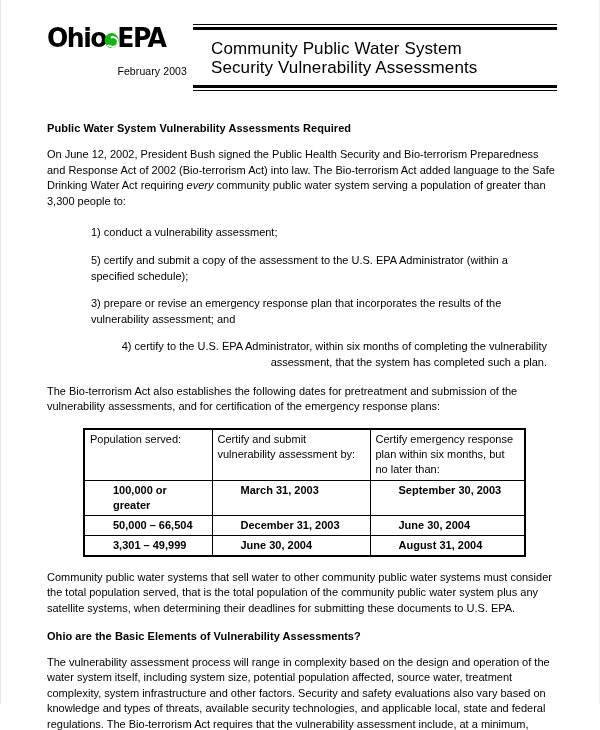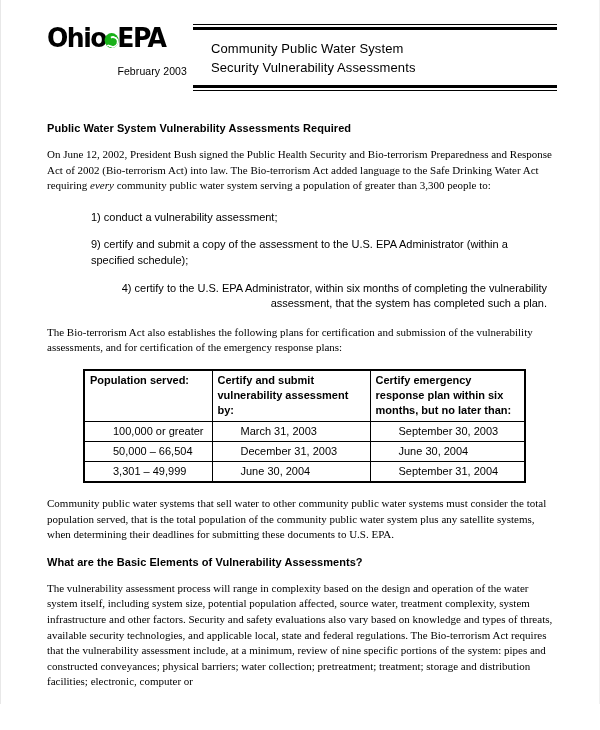--- a/index.html
+++ b/index.html
@@ -93,41 +93,40 @@
   .rule-thick {
     height: 3px;
     background: #000;
     width: 100%;
   }
   .rule-gap { height: 2px; }
   .title-lines {
     padding: 9px 0 8px 18px;
   }
   .title-lines div {
-    font-size: 13px;
+    font-size: 17px;
     line-height: 19px;
     letter-spacing: 0.1px;
   }
 
   
   .body-wrap {
     padding-top: 16px;
   }
   h2.section {
     font-size: 11px;
     font-weight: bold;
     margin: 8px 0 13px 0;
     letter-spacing: 0.05px;
   }
   p.para {
     font-size: 11px;
     line-height: 15.6px;
     margin: 0 0 13px 0;
     text-align: left;
-    font-family: Liberation Serif, serif;
   }
   ol.numlist {
     list-style: none;
     margin: 16px 0 13px 0;
     padding: 0 0 0 44px;
   }
   ol.numlist li {
     font-size: 11px;
     line-height: 15.6px;
     margin-bottom: 12px;
@@ -146,24 +145,24 @@
   table.deadlines th,
   table.deadlines td {
     border: 1px solid #000;
     font-size: 11px;
     line-height: 15px;
     padding: 2px 5px 2px 5px;
     vertical-align: top;
     text-align: left;
   }
   table.deadlines th {
+    font-weight: normal;
+  }
+  table.deadlines td {
     font-weight: bold;
-  }
-  table.deadlines td {
-    font-weight: normal;
     padding-left: 28px;
   }
   .col-pop { width: 128px; }
   .col-cert { width: 158px; }
   .col-plan { width: 155px; }
   tr.head th { padding-bottom: 3px; }
 
   em.emph { font-style: italic; }
 </style>
 </head>
@@ -194,25 +193,26 @@
   </div>
 
   <div class="body-wrap">
 
     <h2 class="section">Public Water System Vulnerability Assessments Required</h2>
 
     <p class="para"><span>On June 12, 2002, President Bush signed the Public Health Security and Bio-terrorism Preparedness and Response Act of 2002 (Bio-terrorism Act) into law.  The Bio-terrorism Act added language to the Safe Drinking Water Act requiring </span><em class="emph">every</em><span> community public water system serving a population of greater than 3,300 people to:</span></p>
 
     <ol class="numlist">
       <li>1) conduct a vulnerability assessment;</li>
-      <li>9) certify and submit a copy of the assessment to the U.S. EPA Administrator (within a specified schedule);</li>
+      <li>5) certify and submit a copy of the assessment to the U.S. EPA Administrator (within a specified schedule);</li>
+      <li>3) prepare or revise an emergency response plan that incorporates the results of the vulnerability assessment; and</li>
       <li>4) certify to the U.S. EPA Administrator, within six months of completing the vulnerability assessment, that the system has completed such a plan.</li>
     </ol>
 
-    <p class="para">The Bio-terrorism Act also establishes the following plans for certification and submission of the vulnerability assessments, and for certification of the emergency response plans:</p>
+    <p class="para">The Bio-terrorism Act also establishes the following dates for pretreatment and submission of the vulnerability assessments, and for certification of the emergency response plans:</p>
 
     <table class="deadlines">
       <colgroup>
         <col class="col-pop">
         <col class="col-cert">
         <col class="col-plan">
       </colgroup>
       <thead>
         <tr class="head">
           <th>Population served:</th>
@@ -227,25 +227,25 @@
           <td>September 30, 2003</td>
         </tr>
         <tr>
           <td>50,000 – 66,504</td>
           <td>December 31, 2003</td>
           <td>June 30, 2004</td>
         </tr>
         <tr>
           <td>3,301 – 49,999</td>
           <td>June 30, 2004</td>
-          <td>September 31, 2004</td>
+          <td>August 31, 2004</td>
         </tr>
       </tbody>
     </table>
 
     <p class="para">Community public water systems that sell water to other community public water systems must consider the total population served, that is the total population of the community public water system plus any satellite systems, when determining their deadlines for submitting these documents to U.S. EPA.</p>
 
-    <h2 class="section">What are the Basic Elements of Vulnerability Assessments?</h2>
+    <h2 class="section">Ohio are the Basic Elements of Vulnerability Assessments?</h2>
 
     <p class="para">The vulnerability assessment process will range in complexity based on the design and operation of the water system itself, including system size, potential population affected, source water, treatment complexity, system infrastructure and other factors. Security and safety evaluations also vary based on knowledge and types of threats, available security technologies, and applicable local, state and federal regulations.  The Bio-terrorism Act requires that the vulnerability assessment include, at a minimum, review of nine specific portions of the system: pipes and constructed conveyances; physical barriers; water collection; pretreatment; treatment; storage and distribution facilities; electronic, computer or</p>
 
   </div>
 </div>
 
 </body></html>

